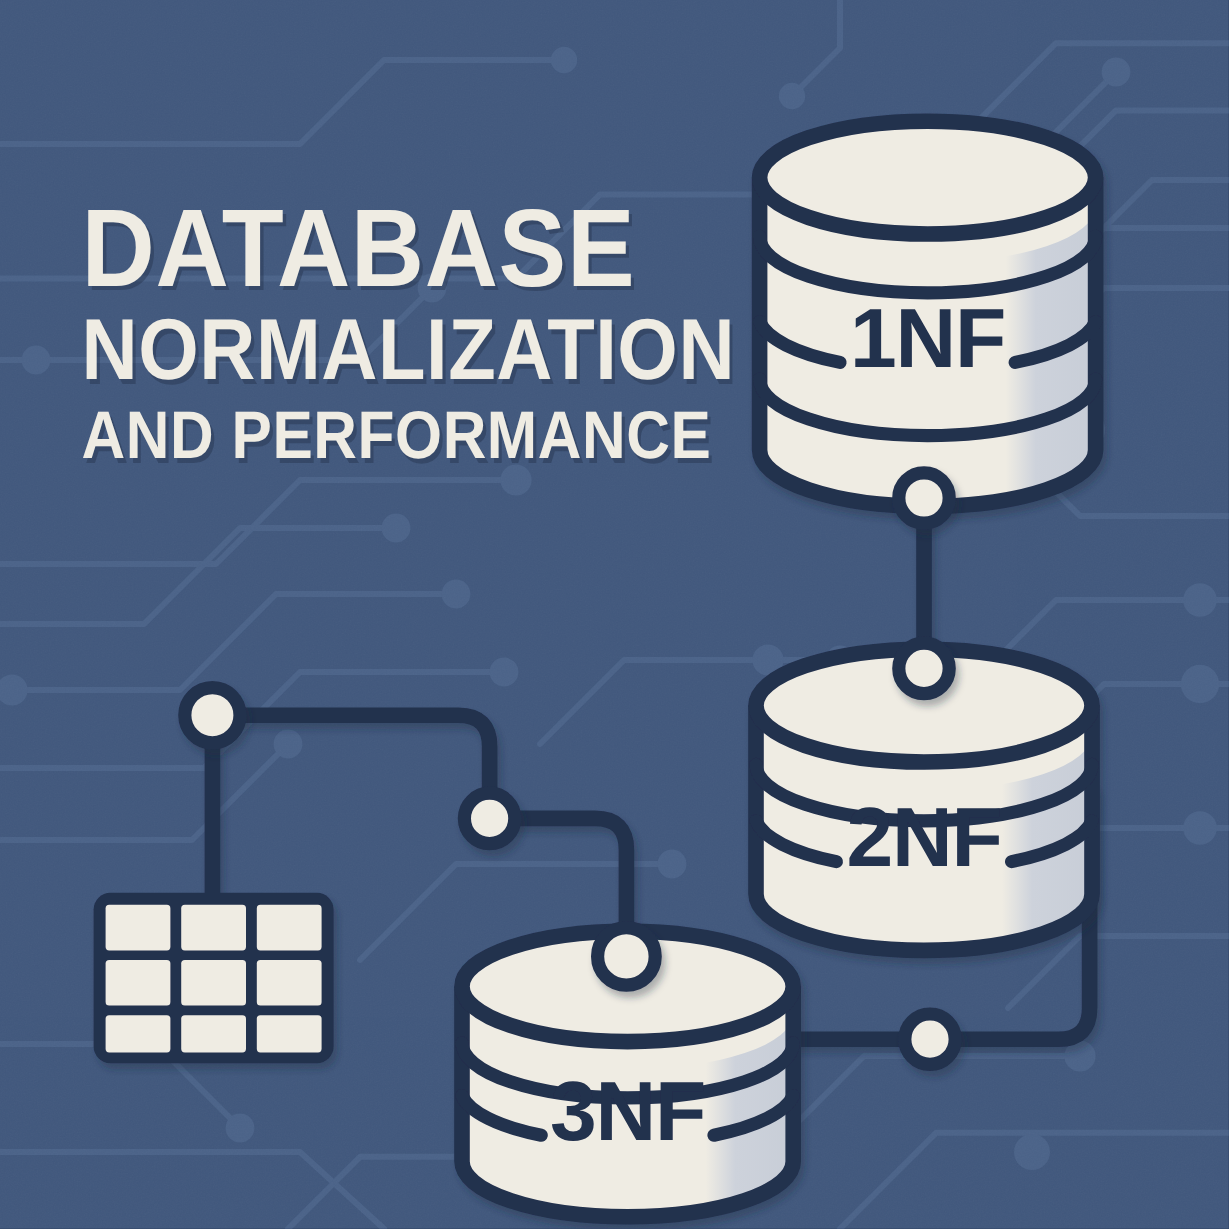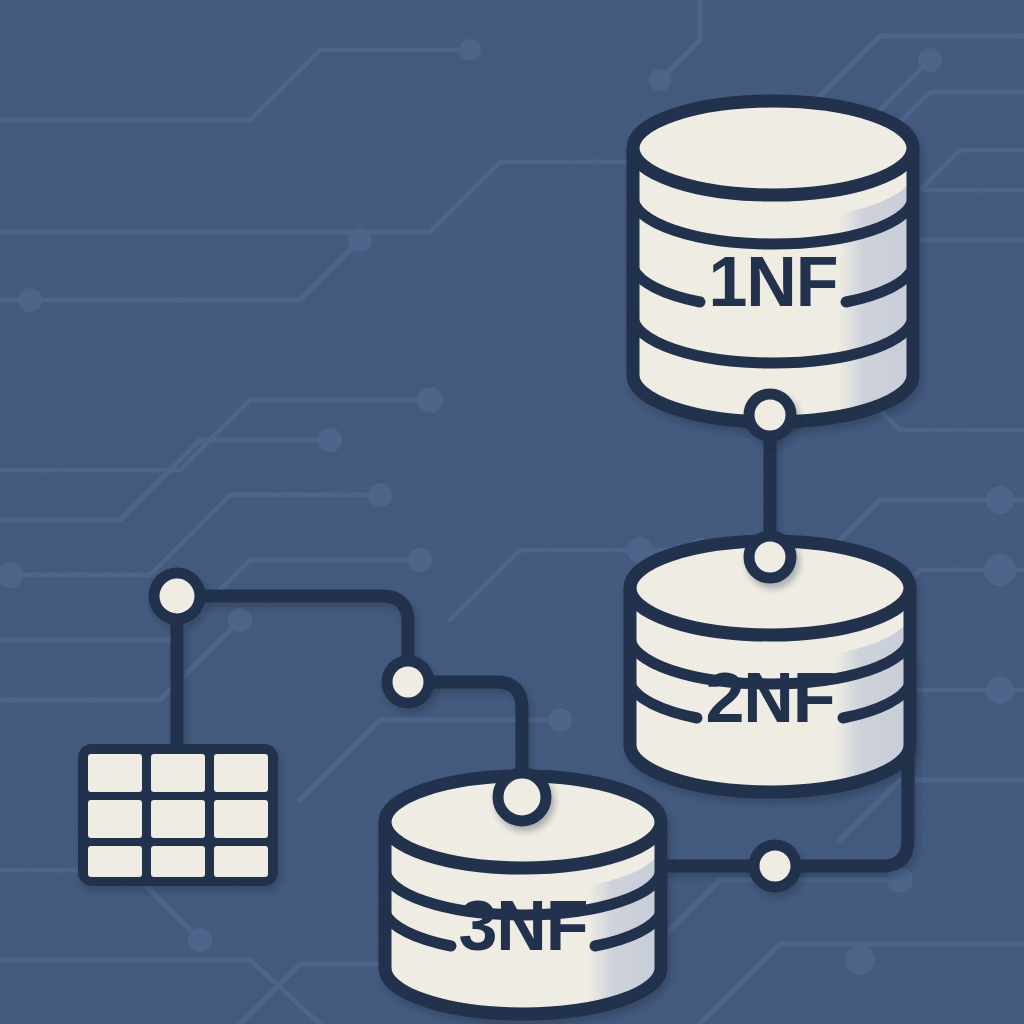--- a/index.html
+++ b/index.html
@@ -234,14 +234,19 @@
     <g filter="url(#soft-shadow)">
       <circle cx="770" cy="415" r="21" fill="#efece3" stroke="#22304d" stroke-width="11"></circle>
       <circle cx="770" cy="557" r="21" fill="#efece3" stroke="#22304d" stroke-width="11"></circle>
       <circle cx="522" cy="797" r="24" fill="#efece3" stroke="#22304d" stroke-width="11"></circle>
       <circle cx="775" cy="866" r="21" fill="#efece3" stroke="#22304d" stroke-width="11"></circle>
       <circle cx="408" cy="682" r="21" fill="#efece3" stroke="#22304d" stroke-width="11"></circle>
       <circle cx="177" cy="596" r="23" fill="#efece3" stroke="#22304d" stroke-width="11"></circle>
     </g>
   </svg>
 
+  <div id="title-block">
+    <div class="tline" id="title-1">DATABASE</div>
+    <div class="tline" id="title-2">NORMALIZATION</div>
+    <div class="tline" id="title-3">AND PERFORMANCE</div>
+  </div>
 
 </div>
 
 </body></html>

